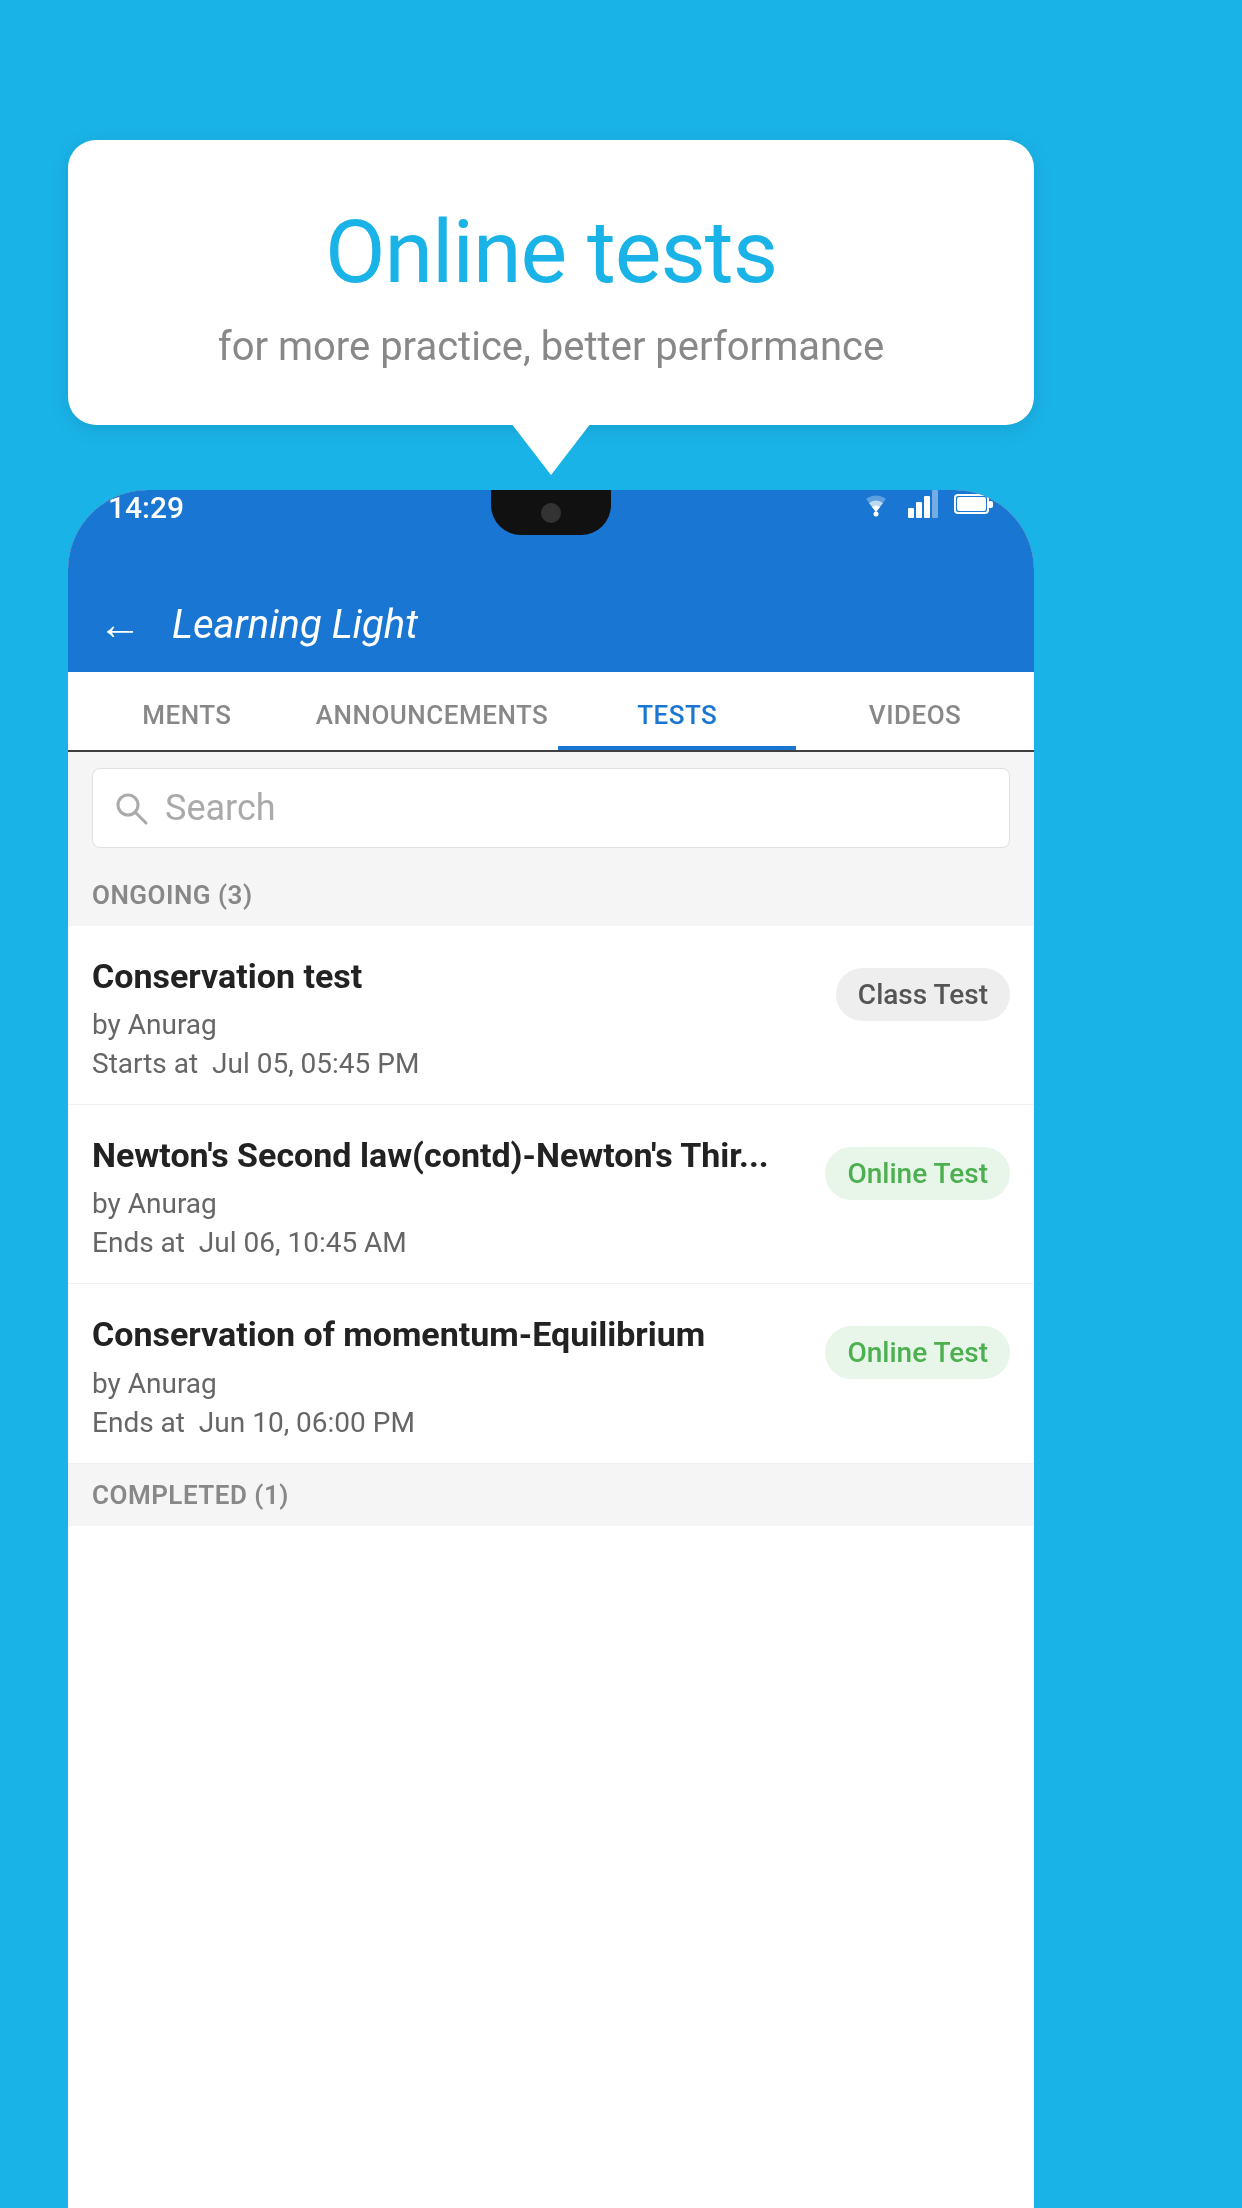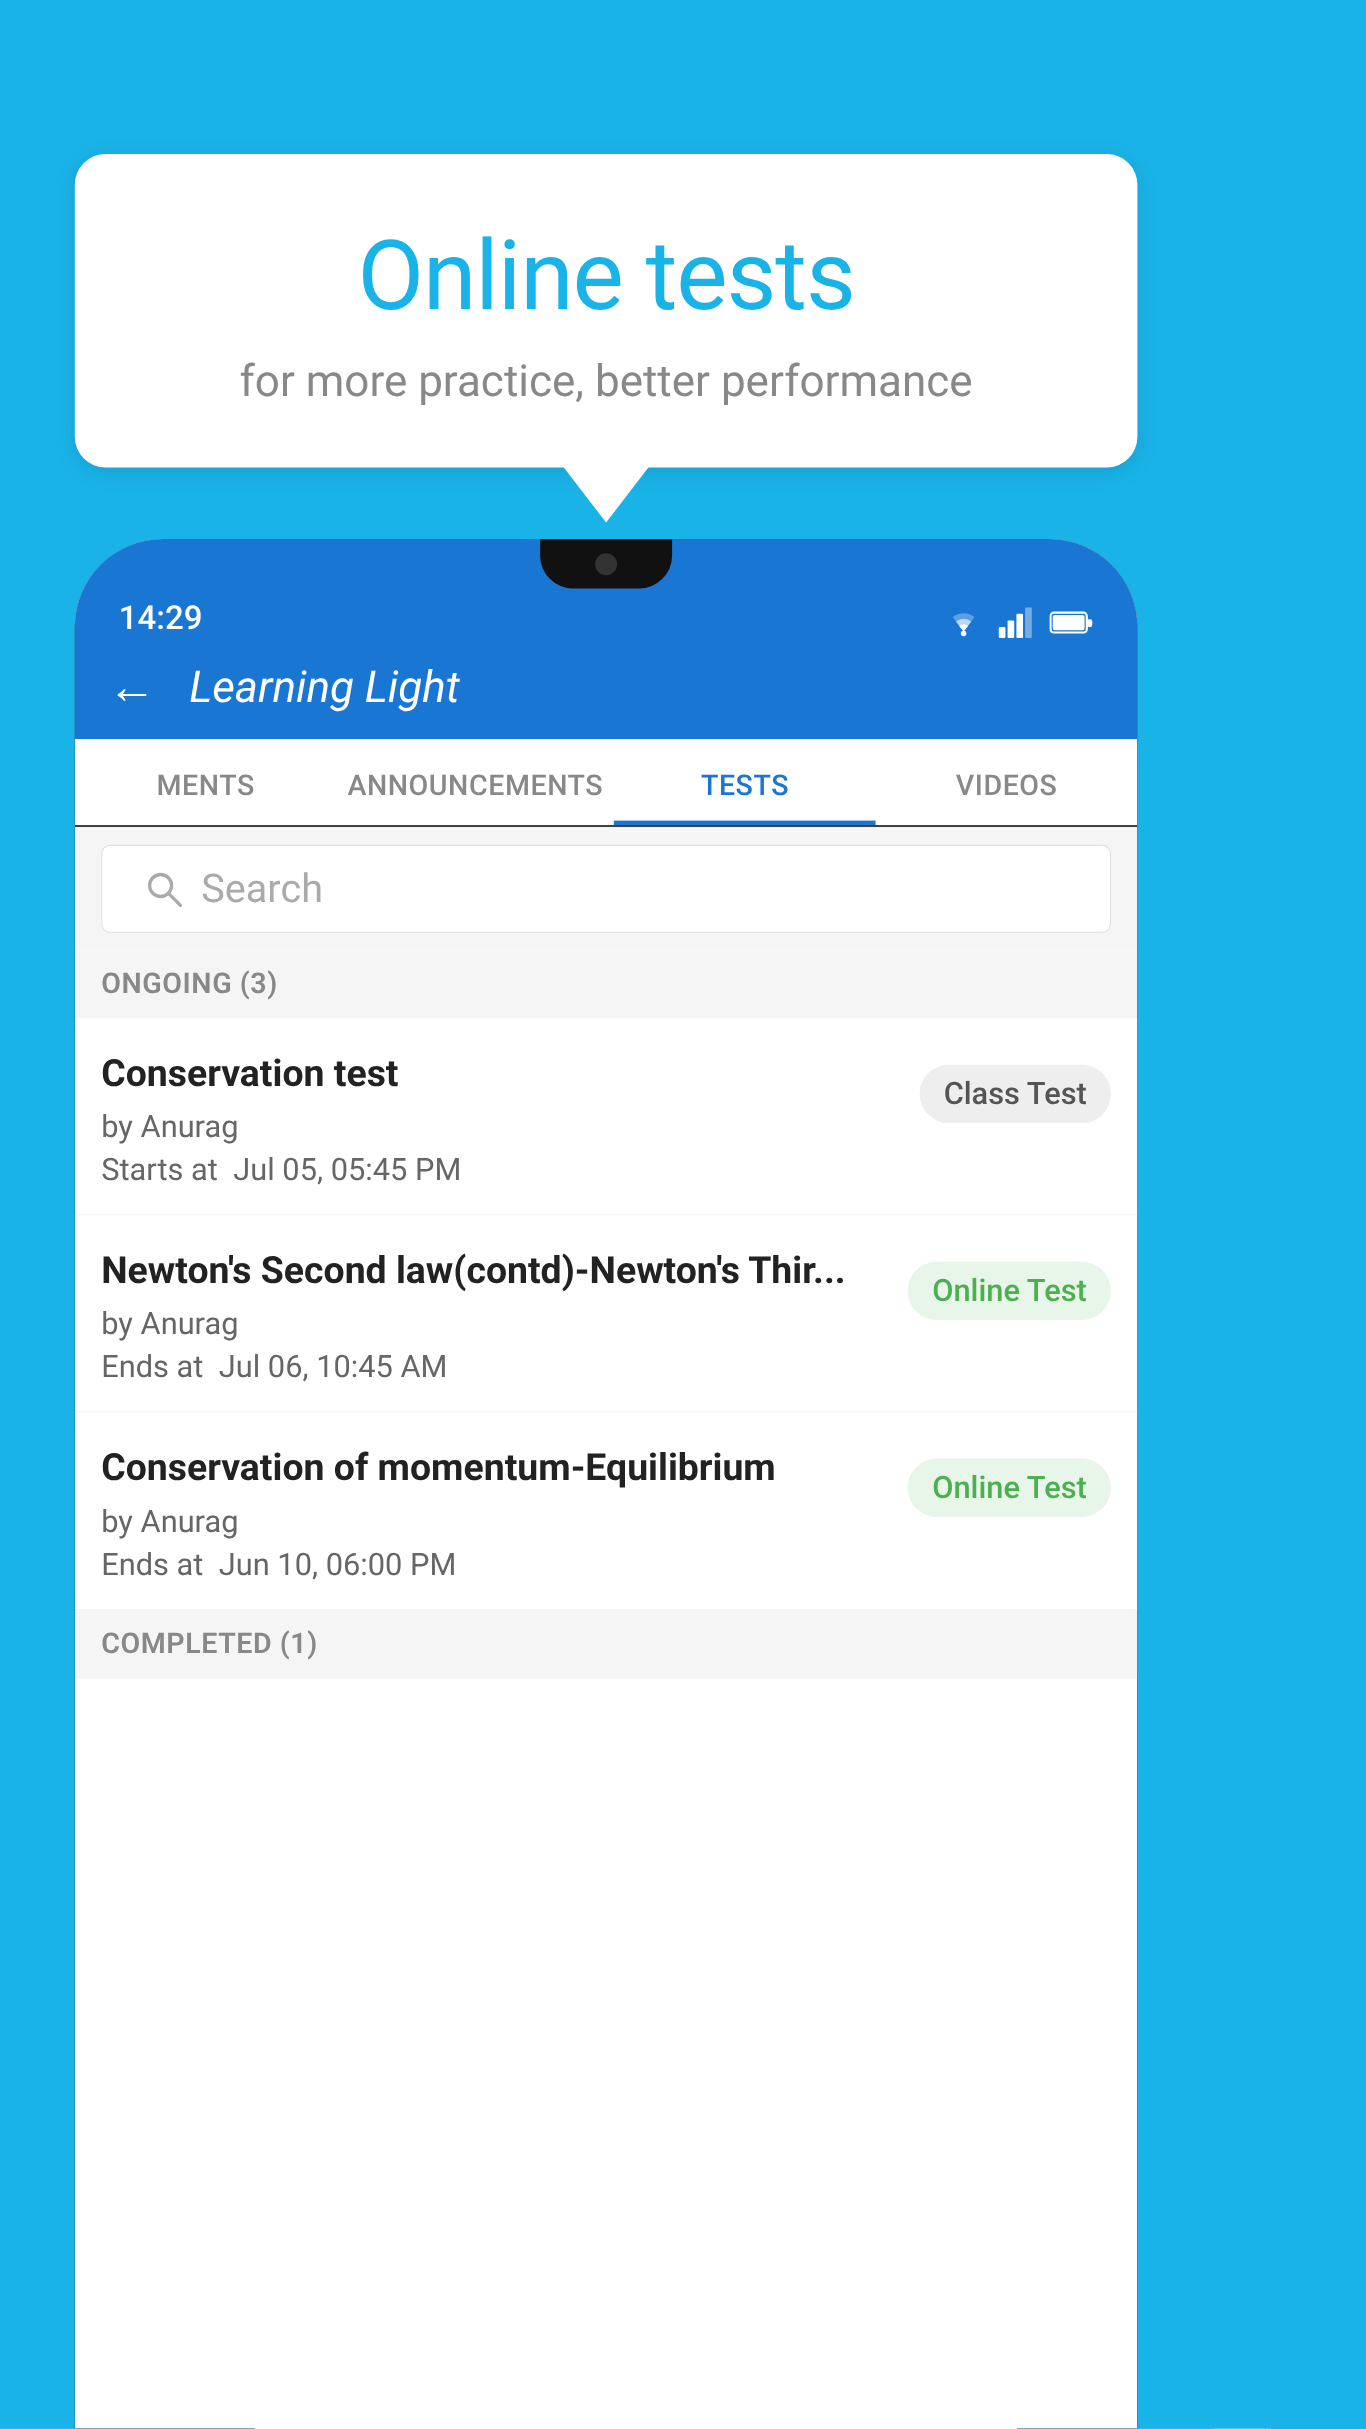--- a/index.html
+++ b/index.html
@@ -68,21 +68,21 @@
       background: #111;
       border-radius: 80px 80px 0 0;
       padding: 0;
       overflow: hidden;
     }
 
     .phone-notch-area {
       background: #1976d2;
       height: 90px;
       display: flex;
-      align-items: flex-end;
+      align-items: flex-start;
       justify-content: space-between;
       padding: 0 40px;
       position: relative;
     }
 
     .notch {
       position: absolute;
       top: 0;
       left: 50%;
       transform: translateX(-50%);
@@ -168,21 +168,21 @@
     .search-container {
       background: #f5f5f5;
       padding: 16px 24px;
     }
 
     .search-bar {
       background: white;
       border-radius: 8px;
       display: flex;
       align-items: center;
-      padding: 18px 38px;
+      padding: 18px 20px;
       gap: 16px;
       border: 1px solid #e0e0e0;
     }
 
     .search-placeholder {
       font-size: 36px;
       color: #aaa;
     }
 
     

